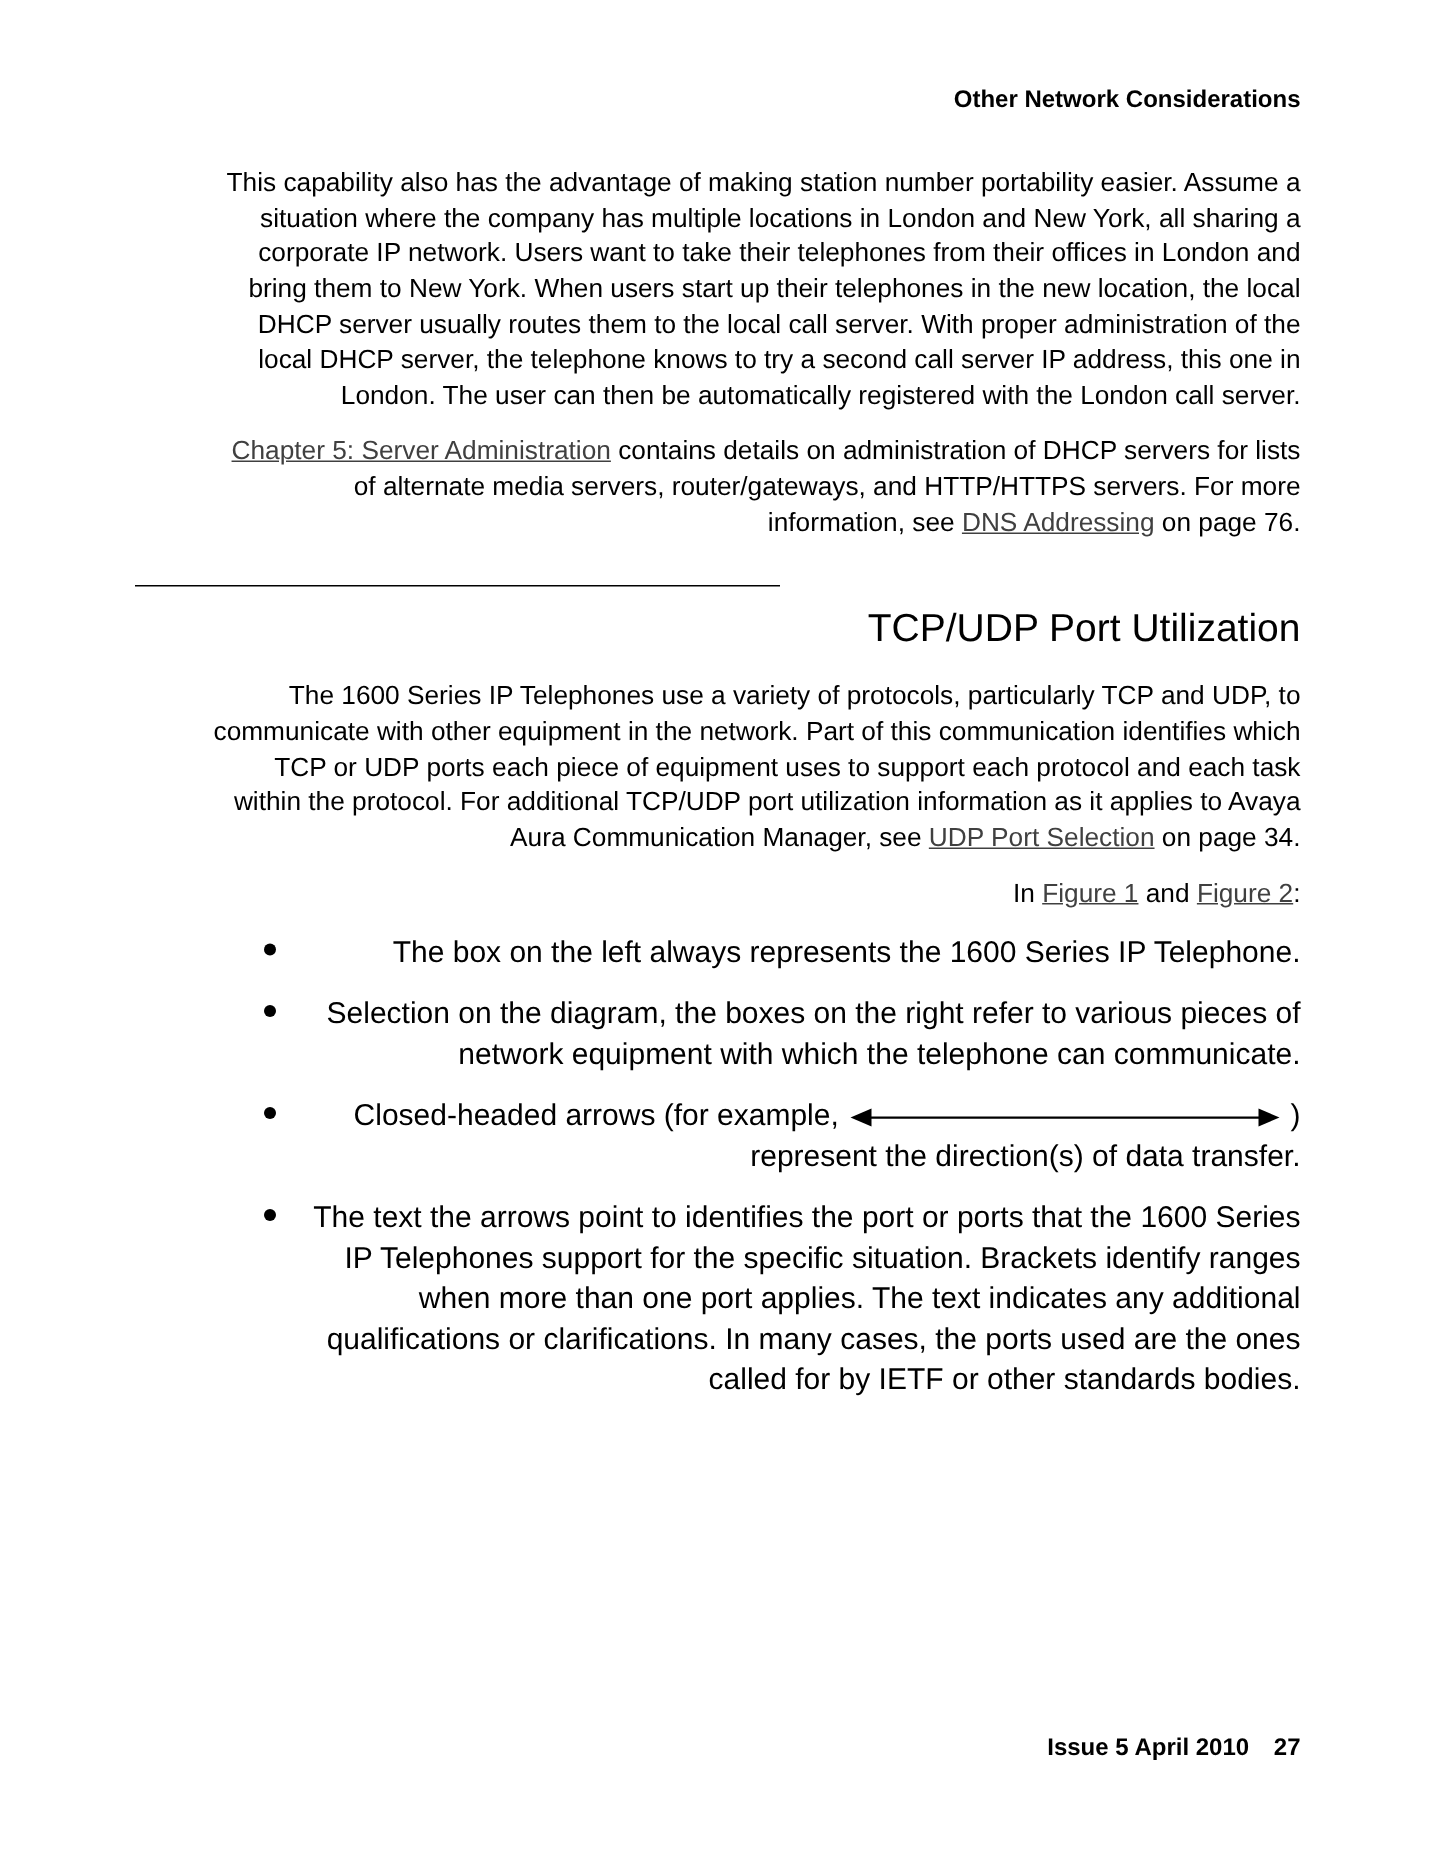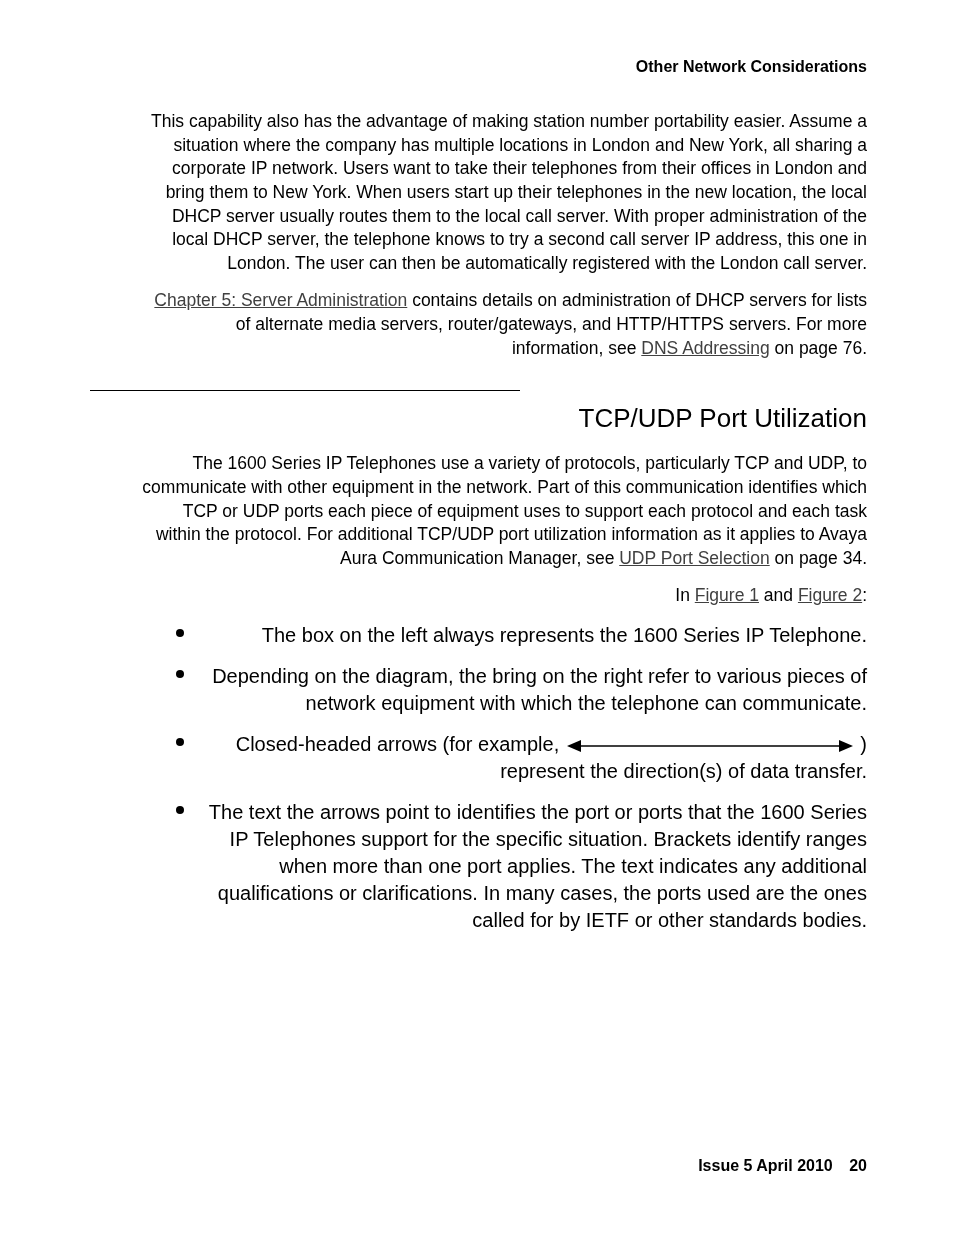--- a/index.html
+++ b/index.html
@@ -118,33 +118,33 @@
         <span>The 1600 Series IP Telephones use a variety of protocols, particularly TCP and UDP, to communicate with other equipment in the network. Part of this communication identifies which TCP or UDP ports each piece of equipment uses to support each protocol and each task within the protocol. For additional TCP/UDP port utilization information as it applies to Avaya Aura Communication Manager, see </span><a class="link">UDP Port Selection</a><span> on page 34.</span>
       </p>
 
 
       <p>
         <span>In </span><a class="link">Figure 1</a><span> and </span><a class="link">Figure 2</a><span>:</span>
       </p>
 
       <ul class="bullets">
         <li>The box on the left always represents the 1600 Series IP Telephone.</li>
-        <li>Depending on the diagram, the bring on the right refer to various pieces of network equipment with which the telephone can communicate.</li>
+        <li>Selection on the diagram, the boxes on the right refer to various pieces of network equipment with which the telephone can communicate.</li>
         <li>
           <span>Closed-headed arrows (for example, </span>
           <svg class="arrow-svg" width="290" height="14" viewBox="0 0 290 14">
             <line x1="12" y1="7" x2="278" y2="7" stroke="#000" stroke-width="1.5"></line>
             <polygon points="2,7 16,1 16,13" fill="#000"></polygon>
             <polygon points="288,7 274,1 274,13" fill="#000"></polygon>
           </svg>
           <span> ) represent the direction(s) of data transfer.</span>
         </li>
         <li>The text the arrows point to identifies the port or ports that the 1600 Series IP Telephones support for the specific situation. Brackets identify ranges when more than one port applies. The text indicates any additional qualifications or clarifications. In many cases, the ports used are the ones called for by IETF or other standards bodies.</li>
       </ul>
     </div>
   </div>
 
   <div class="footer">
     <span>Issue 5   April 2010</span>
-    <span class="pagenum">20</span>
+    <span class="pagenum">27</span>
   </div>
 
 </div>
 
 </body></html>

